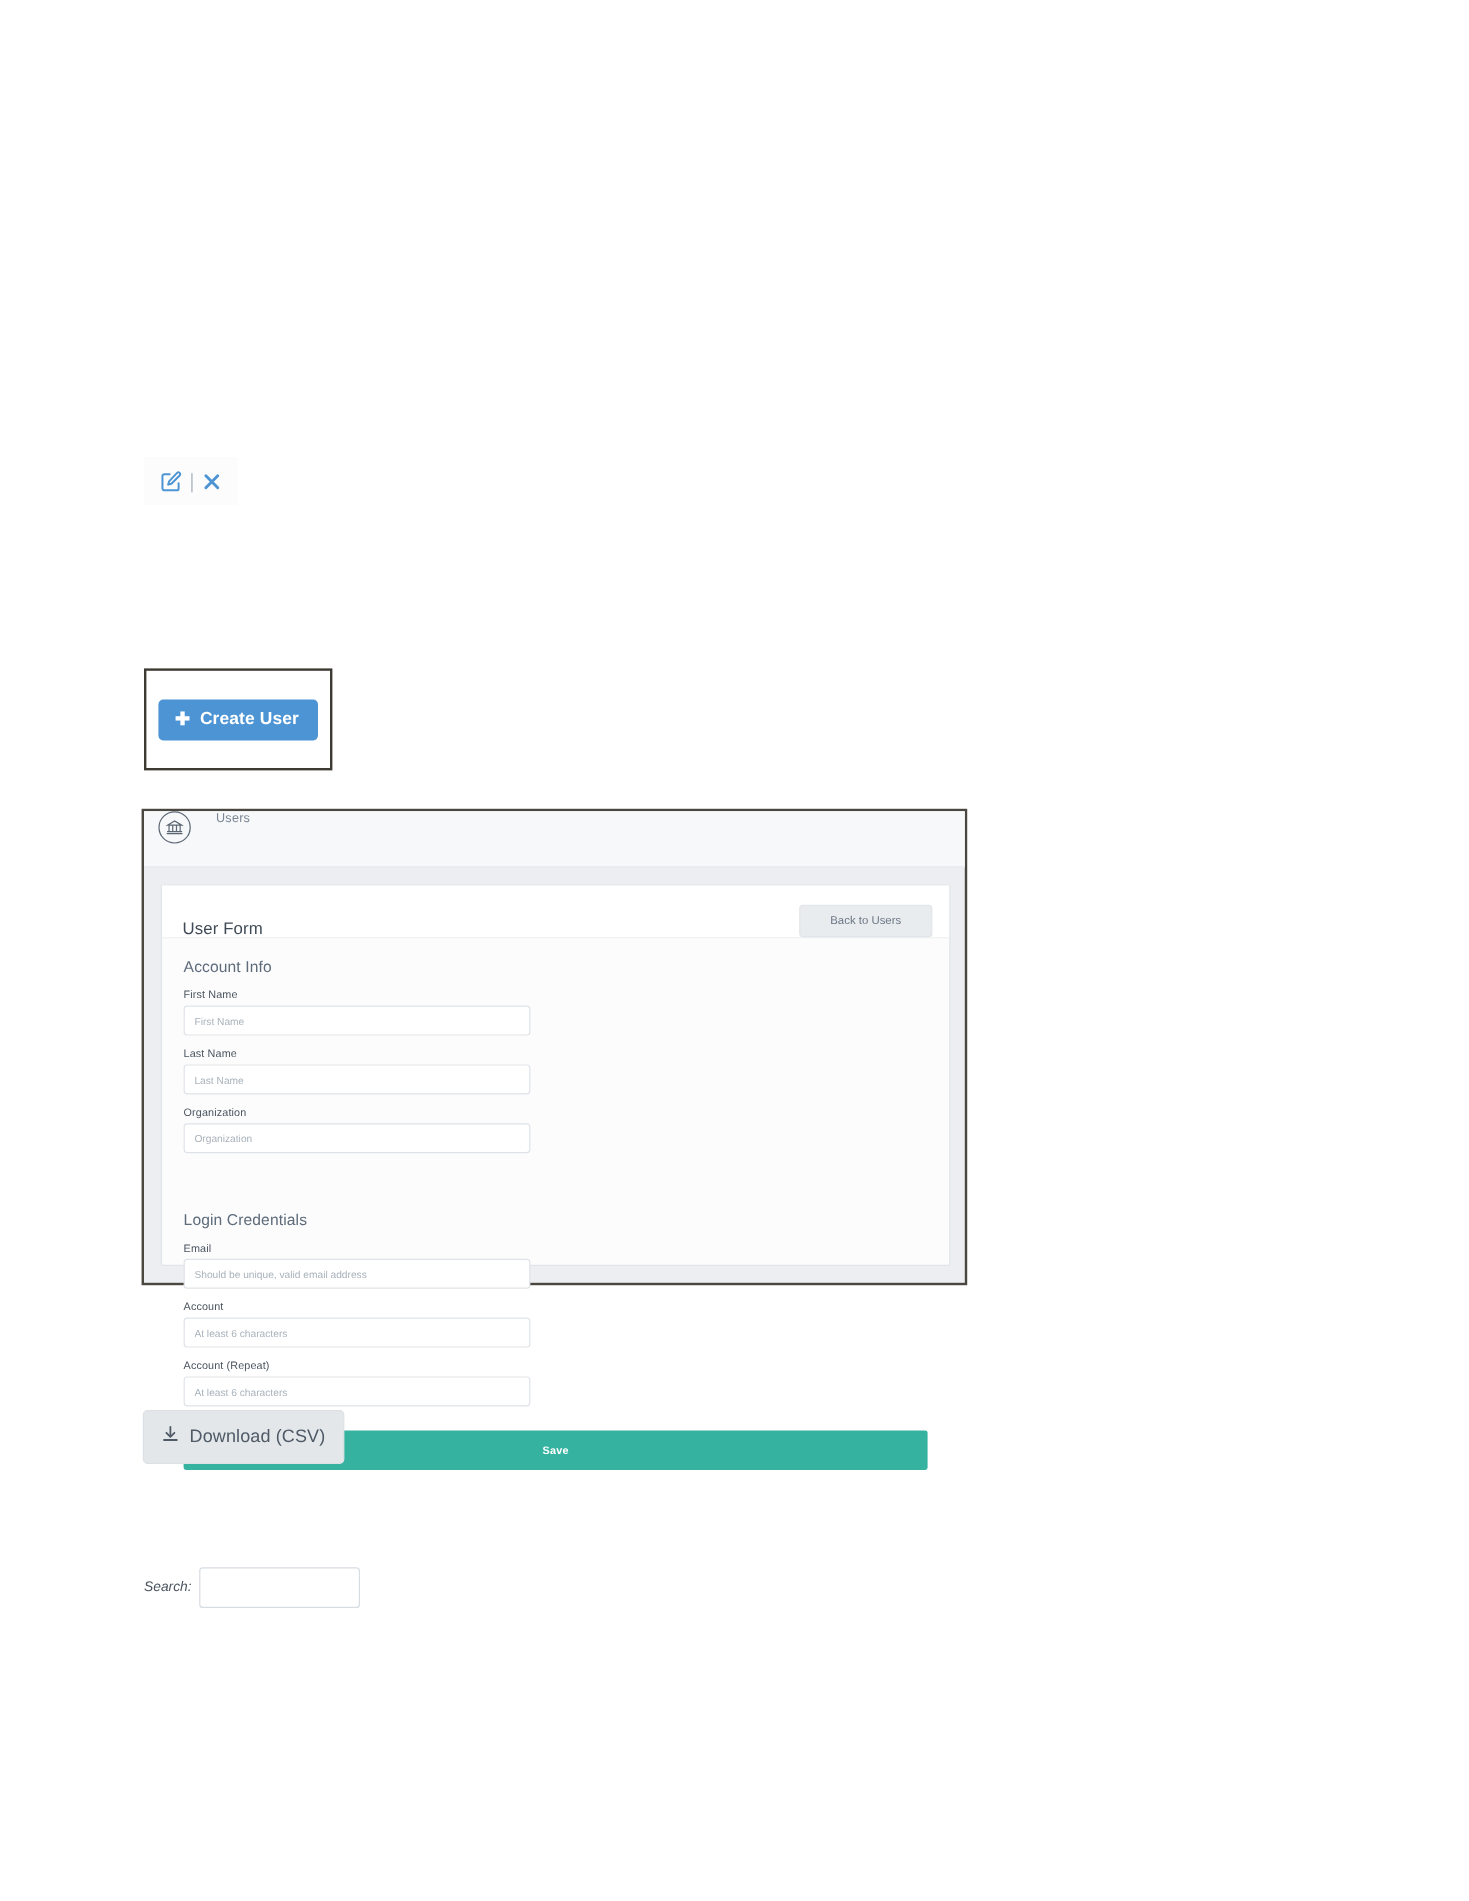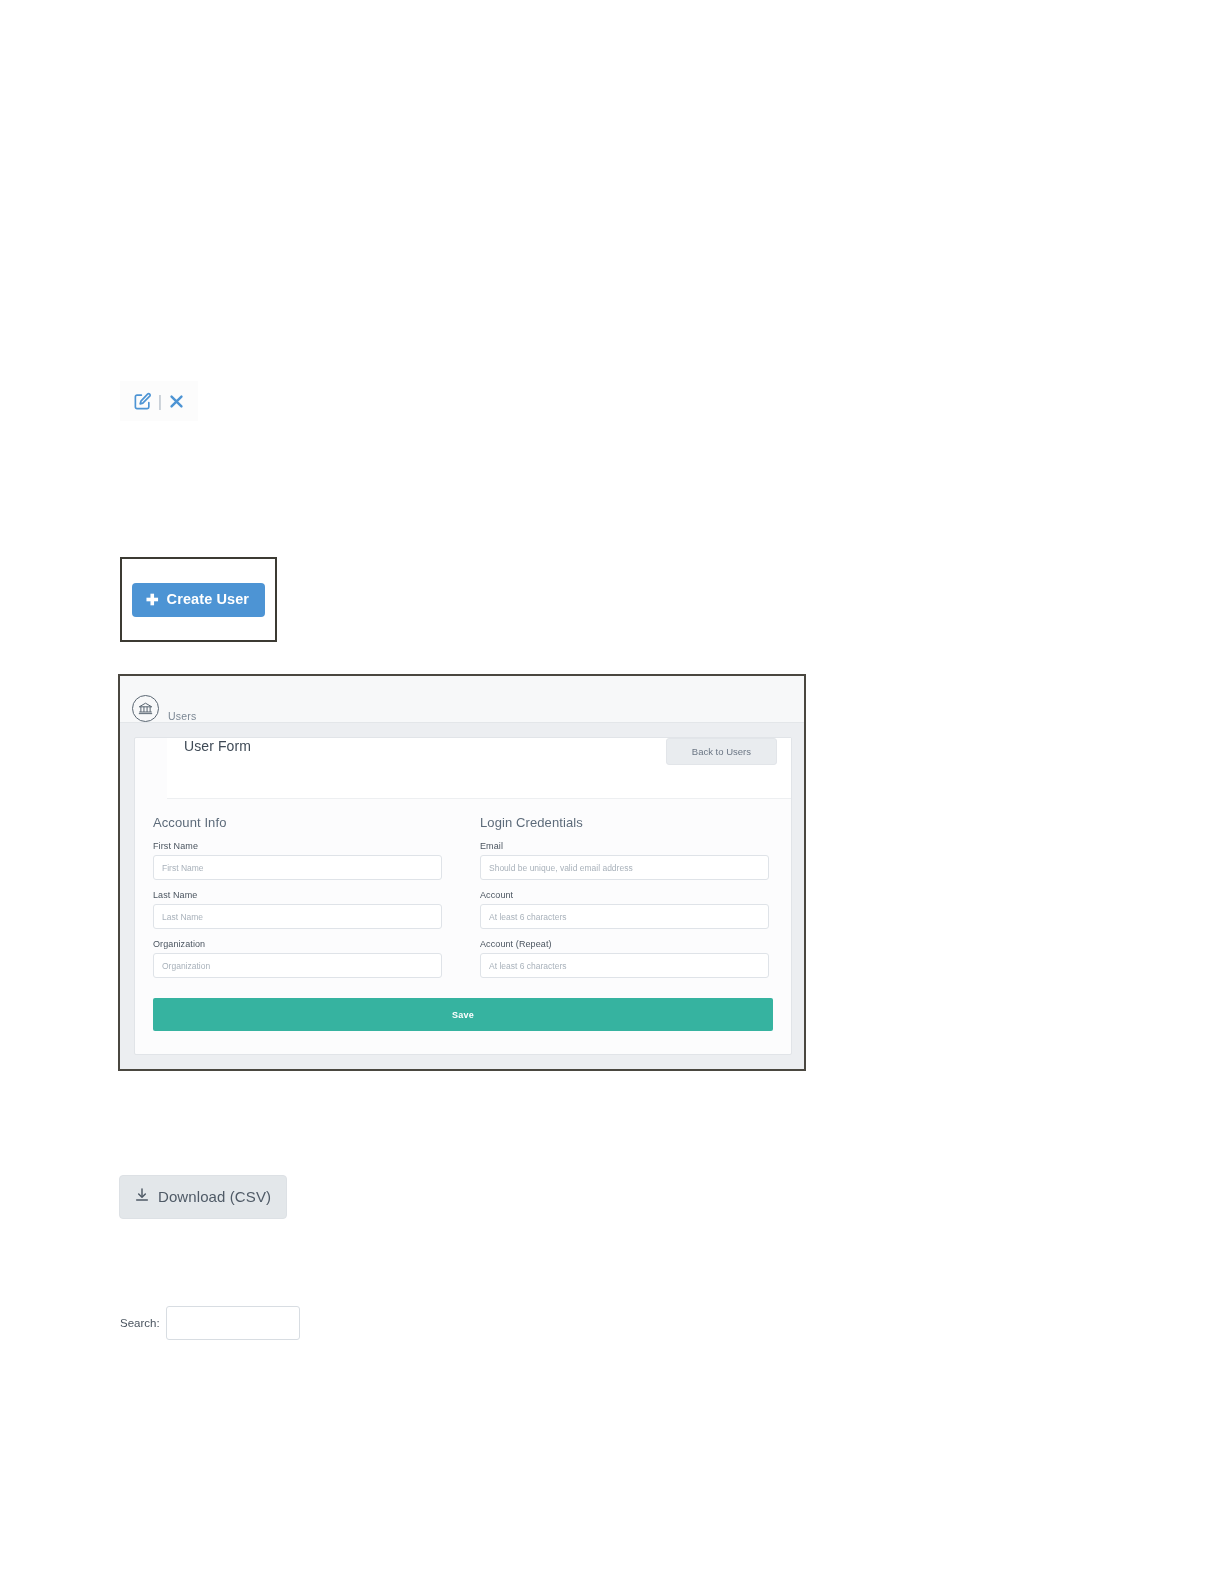--- a/index.html
+++ b/index.html
@@ -53,23 +53,23 @@
     position: absolute;
     left: 118px; top: 674px;
     width: 688px; height: 397px;
     background: #eceef1;
     border: 2px solid #4a4740;
   }
   .panel-topbar {
     height: 47px;
     background: #f7f8f9;
     border-bottom: 1px solid #e3e6e9;
-    display: flex; align-items: flex-end;
+    display: flex; align-items: flex-start;
     padding-left: 12px;
-    gap: 9px;
+    gap: 21px;
   }
   .brand-circle {
     width: 27px; height: 27px;
     border-radius: 50%;
     border: 1.4px solid #5a6672;
     display: flex; align-items: center; justify-content: center;
     color: #5a6672;
     flex: 0 0 auto;
   }
   .brand-label {
@@ -78,45 +78,44 @@
     letter-spacing: .2px;
   }
   .card {
     margin: 14px 12px 12px 14px;
     background: #fcfcfd;
     border: 1px solid #e1e4e8;
     border-radius: 2px;
     height: 318px;
   }
   .card-head {
-    height: 61px;
+    height: 44px;
     background: #ffffff;
     border-bottom: 1px solid #edeff1;
-    display: flex; align-items: flex-start; justify-content: space-between;
+    display: flex; align-items: flex-end; justify-content: space-between;
     padding: 0 14px 0 17px;
-    margin-left: 32px;
   }
   .card-title {
     font-size: 14px;
     color: #3f4a56;
     font-weight: 400;
     letter-spacing: .1px;
   }
   .btn-back {
     background: #e9ecef;
     border: 1px solid #e2e5e9;
     border-radius: 3px;
     color: #6b7684;
     font-size: 9.5px;
     padding: 7px 25px;
     cursor: pointer;
     font-family: "Liberation Sans", sans-serif;
   }
   .card-body { padding: 16px 18px 12px 18px; }
-  .cols { display: flex; gap: 38px; }
+  .cols { display: flex; gap: 38px; flex-direction: column; }
   .col { width: 289px; }
   .section-title {
     font-size: 13px;
     color: #5d6b7a;
     margin-bottom: 11px;
     letter-spacing: .1px;
   }
   .field { margin-bottom: 10px; }
   .field-label {
     font-size: 9px;
@@ -189,20 +188,21 @@
 
   
   .search-row {
     position: absolute;
     left: 120px; top: 1306px;
     display: flex; align-items: center; gap: 6px;
   }
   .search-label {
     font-size: 11.5px;
     color: #4a545f;
+    font-style: italic;
   }
   .search-input {
     width: 134px; height: 34px;
     border: 1px solid #d8dde2;
     border-radius: 3px;
     background: #ffffff;
     outline: none;
     font-family: "Liberation Sans", sans-serif;
     font-size: 12px;
     padding: 0 8px;

